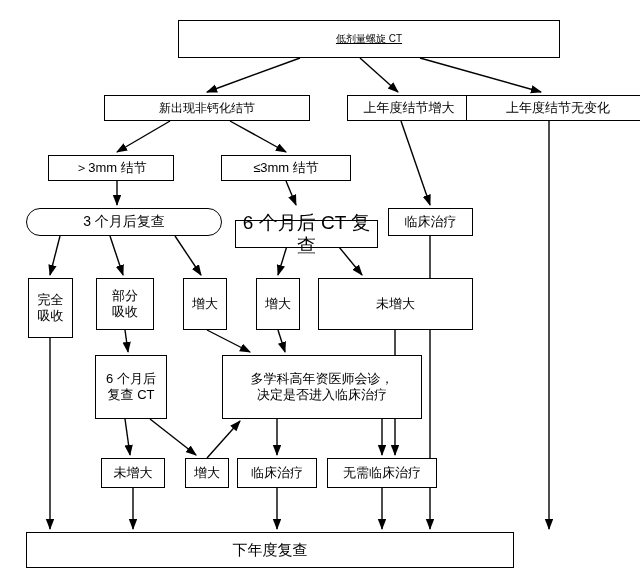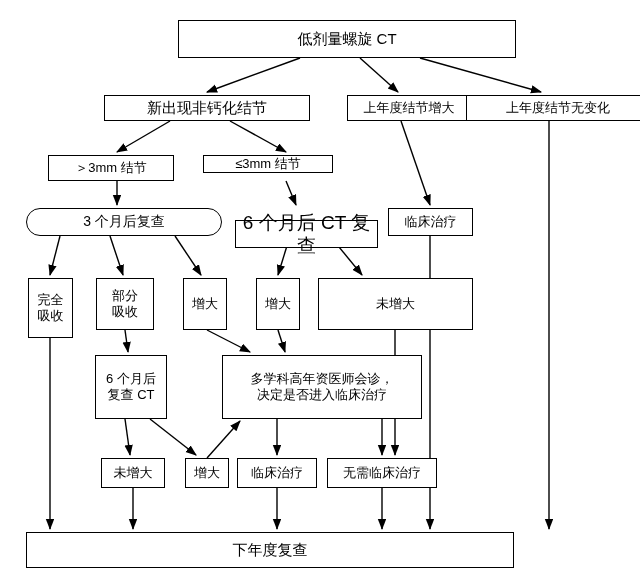--- a/index.html
+++ b/index.html
@@ -91,31 +91,31 @@
 
       <path d="M 50 330 L 50 529"></path>
       <path d="M 133 488 L 133 529"></path>
       <path d="M 277 488 L 277 529"></path>
       <path d="M 382 488 L 382 529"></path>
       <path d="M 430 236 L 430 529"></path>
       <path d="M 549 121 L 549 529"></path>
     </g>
   </svg>
 
-  <div class="node" style="left:178px; top:20px; width:338px; height:38px; font-size:15px;">低剂量螺旋 CT</div>
+  <div class="node" style="left:178px; top:20px; width:382px; height:38px; font-size:10px;text-decoration:underline;">低剂量螺旋 CT</div>
 
-  <div class="node" style="left:104px; top:95px; width:206px; height:26px; font-size:15px;">新出现非钙化结节</div>
+  <div class="node" style="left:104px; top:95px; width:206px; height:26px; font-size:12px;">新出现非钙化结节</div>
 
   <div class="node" style="left:339px; top:95px; width:124px; height:26px; font-size:13px;margin-left:8px;">上年度结节增大</div>
 
   <div class="node" style="left:466px; top:95px; width:184px; height:26px; font-size:13px;">上年度结节无变化</div>
 
   <div class="node" style="left:48px; top:155px; width:126px; height:26px; font-size:13px;">＞3mm 结节</div>
 
-  <div class="node" style="left:203px; top:155px; width:130px; height:18px; font-size:13px;">≤3mm 结节</div>
+  <div class="node" style="left:221px; top:155px; width:130px; height:26px; font-size:13px;">≤3mm 结节</div>
 
   <div class="node" style="left:26px; top:208px; width:196px; height:28px; font-size:14px;border-radius:14px;">3 个月后复查</div>
 
   <div class="node" style="left:235px; top:220px; width:143px; height:28px; font-size:19px;">6 个月后 CT 复查</div>
 
   <div class="node" style="left:388px; top:208px; width:85px; height:28px; font-size:13px;">临床治疗</div>
 
   <div class="node" style="left:28px; top:278px; width:45px; height:60px; font-size:13px;">完全
 吸收</div>
 

